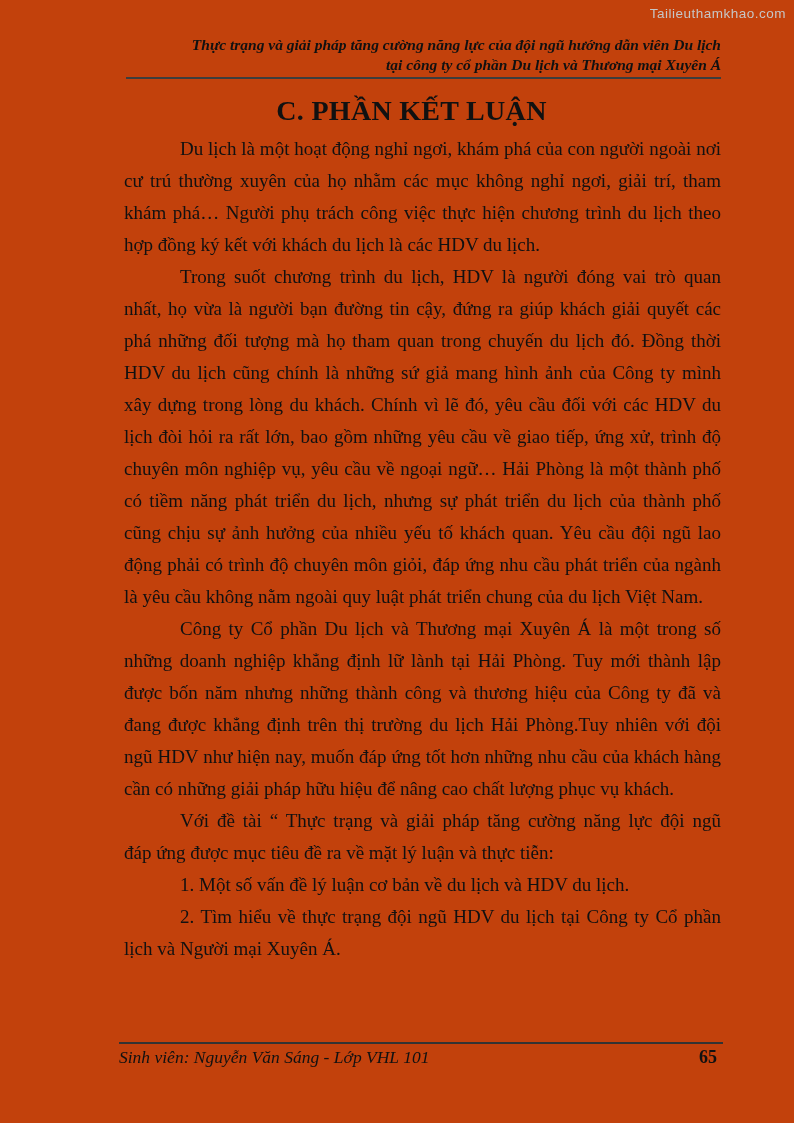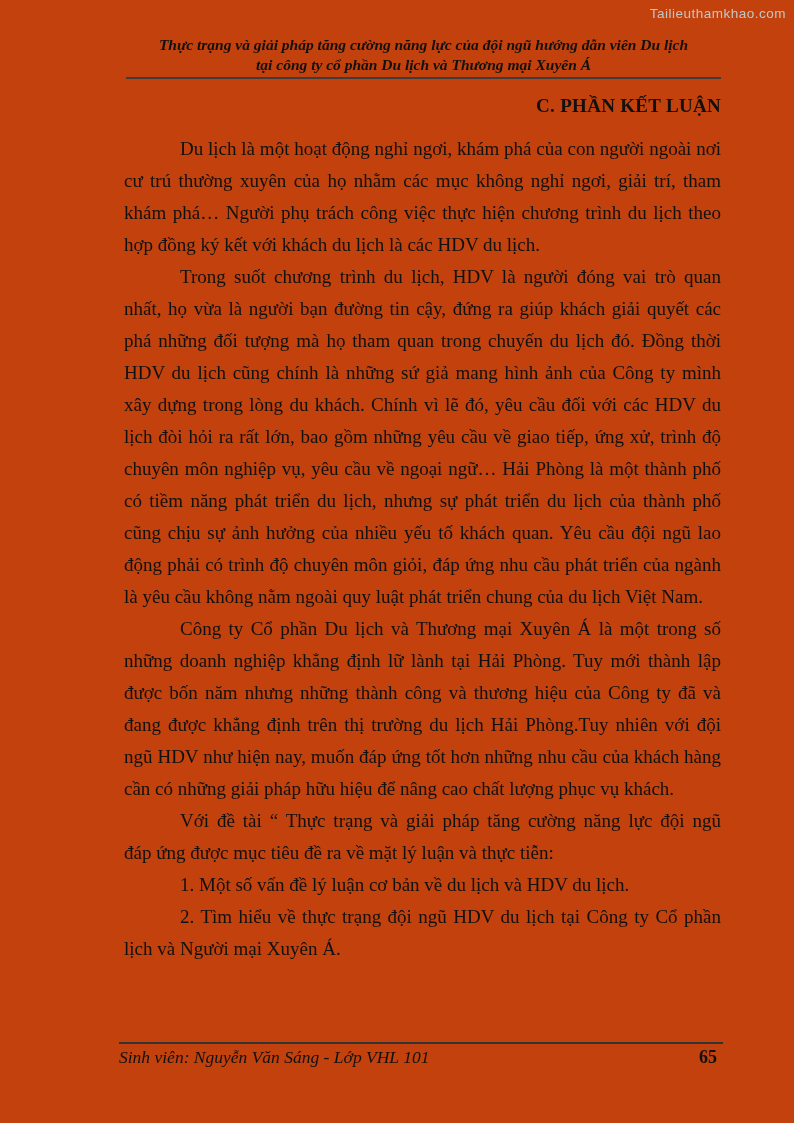--- a/index.html
+++ b/index.html
@@ -20,36 +20,36 @@
     font-family: "Liberation Sans", sans-serif;
     font-size: 13.5px;
     color: #c6c6c6;
     letter-spacing: 0.5px;
   }
   .header {
     position: absolute;
     top: 35px;
     left: 126px;
     width: 595px;
-    text-align: center;
+    text-align: right;
     font-weight: bold;
     font-style: italic;
     font-size: 15.5px;
     line-height: 20px;
     padding-bottom: 2px;
     border-bottom: 2px solid #3d3d3d;
   }
   .doc-title {
     position: absolute;
     top: 95px;
-    left: 126px;
+    left: 114px;
     width: 595px;
-    text-align: right;
+    text-align: center;
     font-weight: bold;
-    font-size: 19px;
+    font-size: 28px;
     letter-spacing: 0.3px;
   }
   .body-text {
     position: absolute;
     top: 133px;
     left: 124px;
     width: 597px;
     font-size: 19px;
     line-height: 32px;
   }

